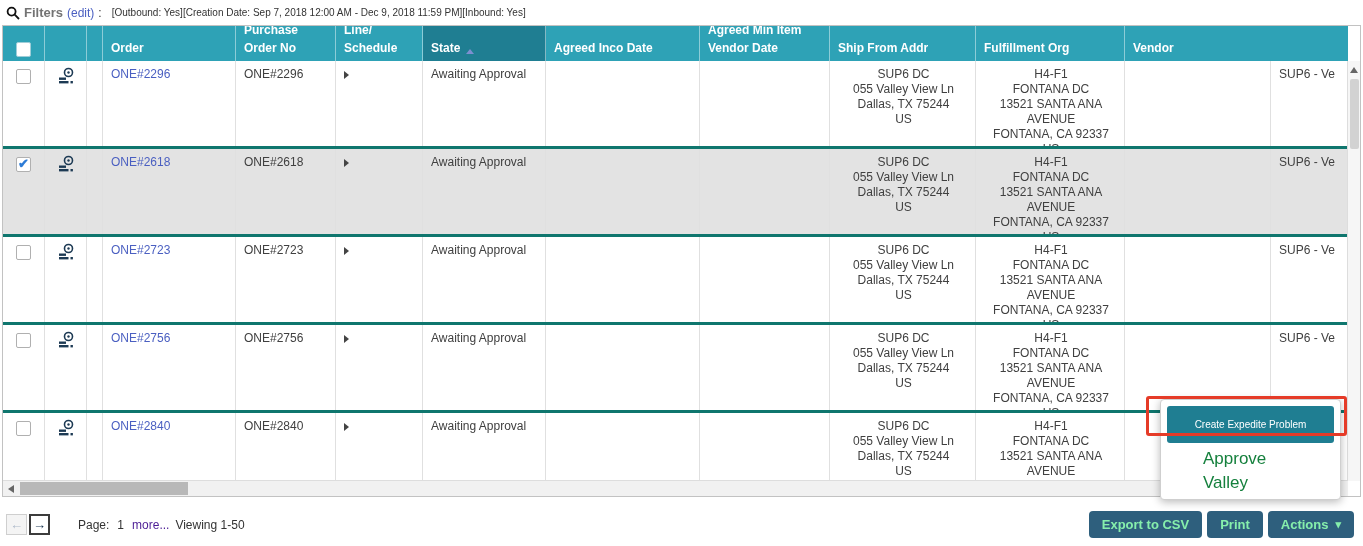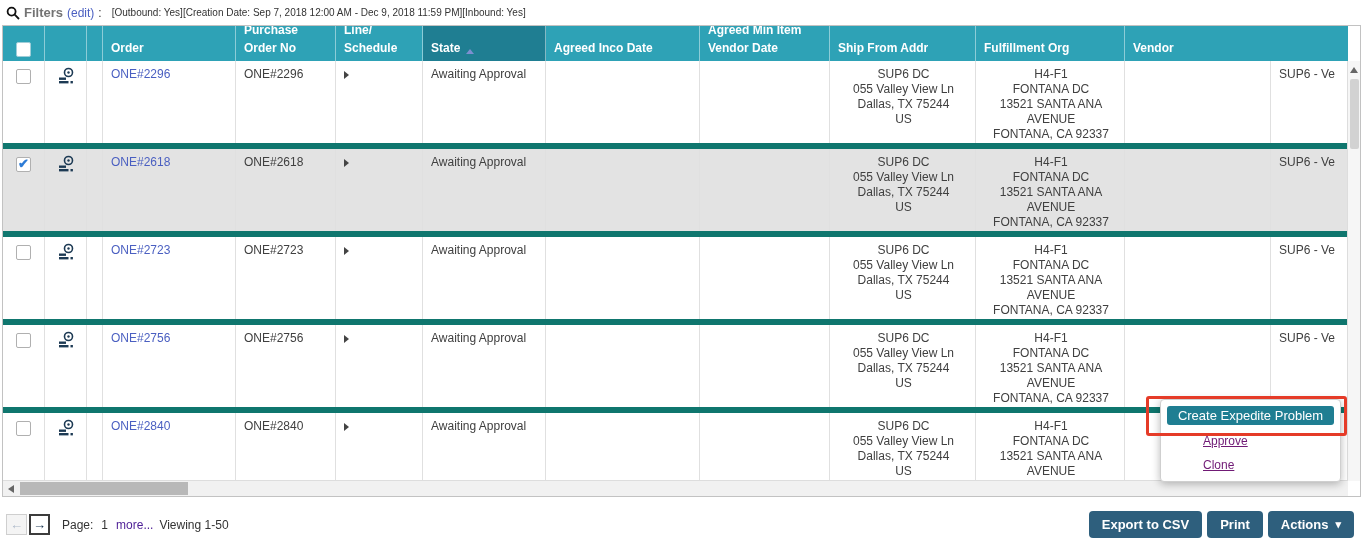--- a/index.html
+++ b/index.html
@@ -15,21 +15,21 @@
   .mag { width:14px; height:14px; }
 
   
   .table { position:absolute; left:2px; top:25px; width:1359px; height:472px; border:1px solid #c2c2c2; background:#fff; }
   .tgrid { display:grid; grid-template-columns:42px 42px 16px 133px 100px 87px 123px 154px 130px 146px 149px 146px 77px; width:1345px; }
   .thead { background:#2ea2b6; color:#fff; height:35px; }
   .th { font-size:12px; font-weight:bold; line-height:18px; padding:2px 6px 4px 8px; display:flex; align-items:flex-end; border-right:1px solid rgba(255,255,255,.45); overflow:hidden; cursor:pointer; }
   .th.sorted { background:#1f7e92; }
   .sort-asc { width:0; height:0; border-left:4px solid transparent; border-right:4px solid transparent; border-bottom:5px solid #7d8fd0; margin:0 0 3px 6px; }
   .tbody { position:relative; height:420px; overflow:hidden; width:1345px; }
-  .row { height:88px; border-bottom:6px solid #0f766e; background:#fff; }
+  .row { height:88px; border-bottom:3px solid #0f766e; background:#fff; }
   .row.selected { background:#e3e3e3; }
   .cell { font-size:12px; line-height:15px; padding:6px 6px 4px 8px; border-right:1px solid #e0e0e0; overflow:hidden; color:#404040; }
   .cell.pre { white-space:pre-line;text-align:center; }
   .cell a { color:#4a5fc1; text-decoration:none; }
   .c-center { display:flex; justify-content:center; padding-left:0; padding-right:0; }
   .cb { width:15px; height:15px; background:#fff; border:1px solid #b0b0b0; border-radius:2px; margin-top:2px; position:relative; display:inline-block; }
   .cb.checked::after { content:"\2714"; position:absolute; left:1px; top:-2px; font-size:13px; color:#2e7cd6; font-weight:bold; }
   .cb-header { border:1px solid #9fcdd8; margin-top:1px; }
   .expand { display:inline-block; width:0; height:0; border-top:4px solid transparent; border-bottom:4px solid transparent; border-left:5px solid #444; margin-top:4px; }
 
@@ -38,35 +38,35 @@
   .vs-up { width:0; height:0; border-left:4px solid transparent; border-right:4px solid transparent; border-bottom:6px solid #666; margin:6px auto 0 auto; }
   .vs-thumb { width:9px; height:70px; background:#d2d2d2; margin:6px auto 0 auto; border-radius:2px; }
 
   
   .hscroll { position:absolute; left:0; bottom:0; width:1345px; height:16px; background:#f1f1f1; border-top:1px solid #ddd; }
   .hs-left { position:absolute; left:5px; top:4px; width:0; height:0; border-top:4px solid transparent; border-bottom:4px solid transparent; border-right:6px solid #666; }
   .hs-thumb { position:absolute; left:17px; top:1px; width:168px; height:13px; background:#b8b8b8; }
 
   
   .menu { position:absolute; left:1160px; top:399px; width:181px; background:#fff; border:1px solid #cfcfcf; border-radius:4px; box-shadow:0 2px 8px rgba(0,0,0,.28); z-index:50; padding-bottom:4px; }
-  .menu-primary { margin:6px 6px 4px 6px; height:19px; background:#1f7e92; border-radius:3px; color:#fff; font-size:13px; display:flex; align-items:center; justify-content:center; cursor:pointer; }
-  .menu-item { padding:5px 8px 5px 42px; font-size:12px; color:#701a75; cursor:pointer; line-height:14px;text-decoration:underline; }
+  .menu-primary { margin:6px 6px 4px 6px; height:37px; background:#1f7e92; border-radius:3px; color:#fff; font-size:10px; display:flex; align-items:center; justify-content:center; cursor:pointer; }
+  .menu-item { padding:5px 8px 5px 42px; font-size:17px; color:#15803d; cursor:pointer; line-height:14px; }
   .red-box { position:absolute; left:1146px; top:396px; width:201px; height:40px; border:3px solid #e53b28; border-radius:3px; z-index:60; pointer-events:none; }
 
   
   .pager { position:absolute; left:6px; top:514px; display:flex; align-items:center; font-size:12px; color:#333; }
   .pg-btn { width:21px; height:21px; display:flex; align-items:center; justify-content:center; font-size:13px; cursor:pointer; }
   .pg-prev { background:#f4f4f4; border:1px solid #cfcfcf; color:#adb9c9; }
   .pg-next { background:#fff; border:2px solid #3c3c3c; color:#16324f; font-weight:bold; margin-left:2px; }
-  .pager .ptext { margin-left:12px; }
+  .pager .ptext { margin-left:28px; }
   .pager .pnum { margin-left:8px; }
   .pager a { color:#4c1d95; text-decoration:none; margin-left:8px; }
   .pager .viewing { margin-left:6px;text-align:center; }
   .footer-btns { position:absolute; right:9px; top:511px; display:flex; gap:5px; }
-  .fbtn { background:#2e5f7d; color:#ffffff; border:none; border-radius:4px; font-family:"Liberation Sans",sans-serif; font-size:13px; font-weight:600; height:27px; padding:0 13px; cursor:pointer; display:flex; align-items:center; gap:7px; }
+  .fbtn { background:#2e5f7d; color:#86efac; border:none; border-radius:4px; font-family:"Liberation Sans",sans-serif; font-size:13px; font-weight:600; height:27px; padding:0 13px; cursor:pointer; display:flex; align-items:center; gap:7px; }
   .caret { font-size:11px; }
 </style>
 </head>
 <body>
 
 <div id="page">
 
   <div class="filterbar">
     <svg class="mag" viewBox="0 0 14 14">
         <circle cx="5.6" cy="5.6" r="4" fill="none" stroke="#111" stroke-width="1.8"></circle>
@@ -276,21 +276,21 @@
 
     <div class="hscroll">
       <div class="hs-left"></div>
       <div class="hs-thumb"></div>
     </div>
   </div>
 
   <div class="menu">
     <div class="menu-primary">Create Expedite Problem</div>
     <div class="menu-item">Approve</div>
-    <div class="menu-item">Clone</div>
+    <div class="menu-item">Valley</div>
   </div>
   <div class="red-box"></div>
 
   <div class="pager">
     <div class="pg-btn pg-prev">←</div>
     <div class="pg-btn pg-next">→</div>
     <span class="ptext">Page:</span>
     <span class="pnum">1</span>
     <a href="#">more...</a>
     <span class="viewing">Viewing 1-50</span>

